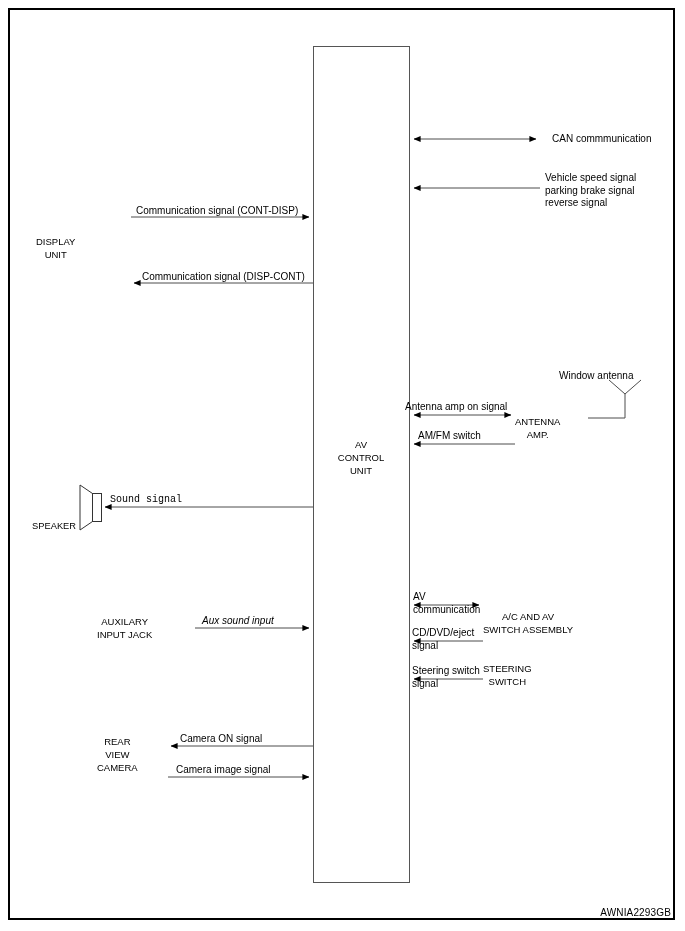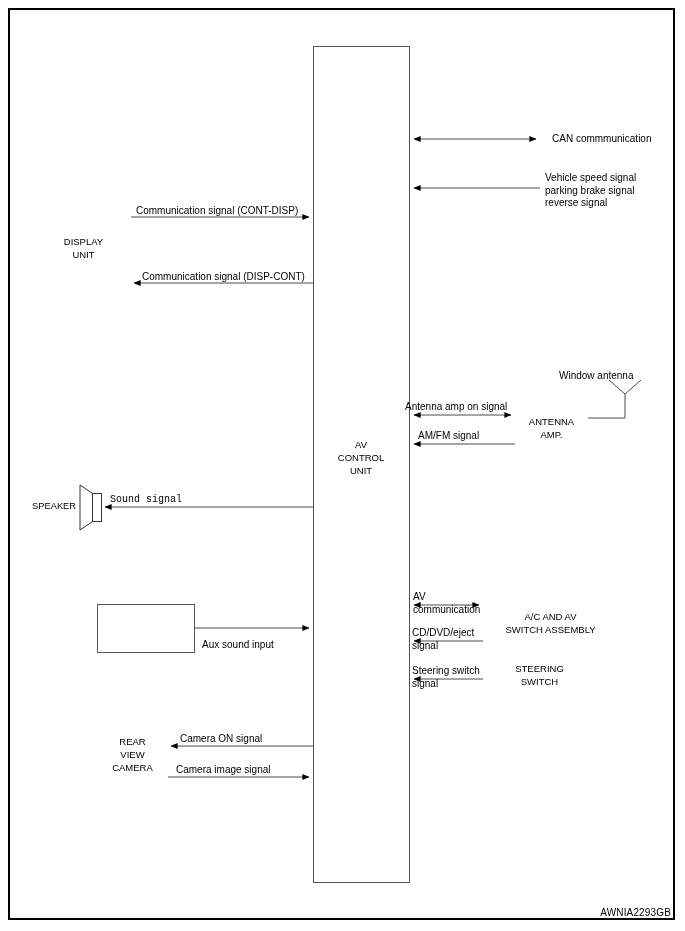--- a/index.html
+++ b/index.html
@@ -33,40 +33,39 @@
     width: 685px;
     height: 931px;
   }
   .box {
     position: absolute;
     border: 1px solid #555555;
     background: #ffffff;
     box-sizing: border-box;
     display: flex;
     align-items: center;
-    justify-content: center;
     text-align: center;
     font-size: 9.5px;
     line-height: 1.35;
     color: #000000;
   }
   .box-label {
     white-space: pre-line;
   }
   .lbl {
     position: absolute;
     font-size: 10px;
     line-height: 1.25;
     color: #000000;
     white-space: pre-line;
     background: transparent;
   }
   .lbl.center { }
   .lbl.left   { text-align: left; }
-  .lbl.right  { text-align: right; }
+  .lbl.right  { text-align: right; margin-top: 20px; }
   #ref-code {
     position: absolute;
     right: 14px;
     bottom: 13px;
     font-size: 10px;
     letter-spacing: 0.15px;
     color: #000000;
   }
   .acu-text {
     position: absolute;
@@ -163,20 +162,24 @@
   <div class="box" style="left:483px; top:598px; width:135px; height:51px; border:none;">
     <span class="box-label">A/C AND AV
 SWITCH ASSEMBLY</span>
   </div>
 
   <div class="box" style="left:483px; top:658px; width:113px; height:36px; border:none;">
     <span class="box-label">STEERING
 SWITCH</span>
   </div>
 
+  <div class="box" style="left:97px; top:604px; width:98px; height:49px; border:none;">
+    <span class="box-label">AUXILARY
+INPUT JACK</span>
+  </div>
 
   <div class="box" style="left:97px; top:725px; width:71px; height:61px; border:none;">
     <span class="box-label">REAR
 VIEW
 CAMERA</span>
   </div>
 
   <div class="lbl right" style="left:6px; top:501px; width:70px; font-size:9.3px;">SPEAKER</div>
 
   <div class="lbl center" style="left:559px; top:370px; width:82px;">Window antenna</div>
@@ -186,25 +189,25 @@
   <div class="lbl center" style="left:545px; top:172px; width:130px;">Vehicle speed signal
 parking brake signal
 reverse signal</div>
 
   <div class="lbl center" style="left:136px; top:205px; width:178px;">Communication signal (CONT-DISP)</div>
 
   <div class="lbl center" style="left:142px; top:271px; width:178px;">Communication signal (DISP-CONT)</div>
 
   <div class="lbl center" style="left:405px; top:401px; width:112px;">Antenna amp on signal</div>
 
-  <div class="lbl center" style="left:418px; top:430px; width:92px;">AM/FM signal</div>
+  <div class="lbl center" style="left:418px; top:430px; width:92px;">AM/FM switch</div>
 
   <div class="lbl left" style="left:110px; top:494px; width:90px;font-family:Liberation Mono, monospace;">Sound signal</div>
 
-  <div class="lbl center" style="left:202px; top:639px; width:104px;">Aux sound input</div>
+  <div class="lbl center" style="left:202px; top:615px; width:104px;font-style:italic;">Aux sound input</div>
 
   <div class="lbl center" style="left:413px; top:591px; width:68px;">AV
 communication</div>
 
   <div class="lbl center" style="left:412px; top:627px; width:72px;">CD/DVD/eject
 signal</div>
 
   <div class="lbl center" style="left:412px; top:665px; width:72px;">Steering switch
 signal</div>
 

